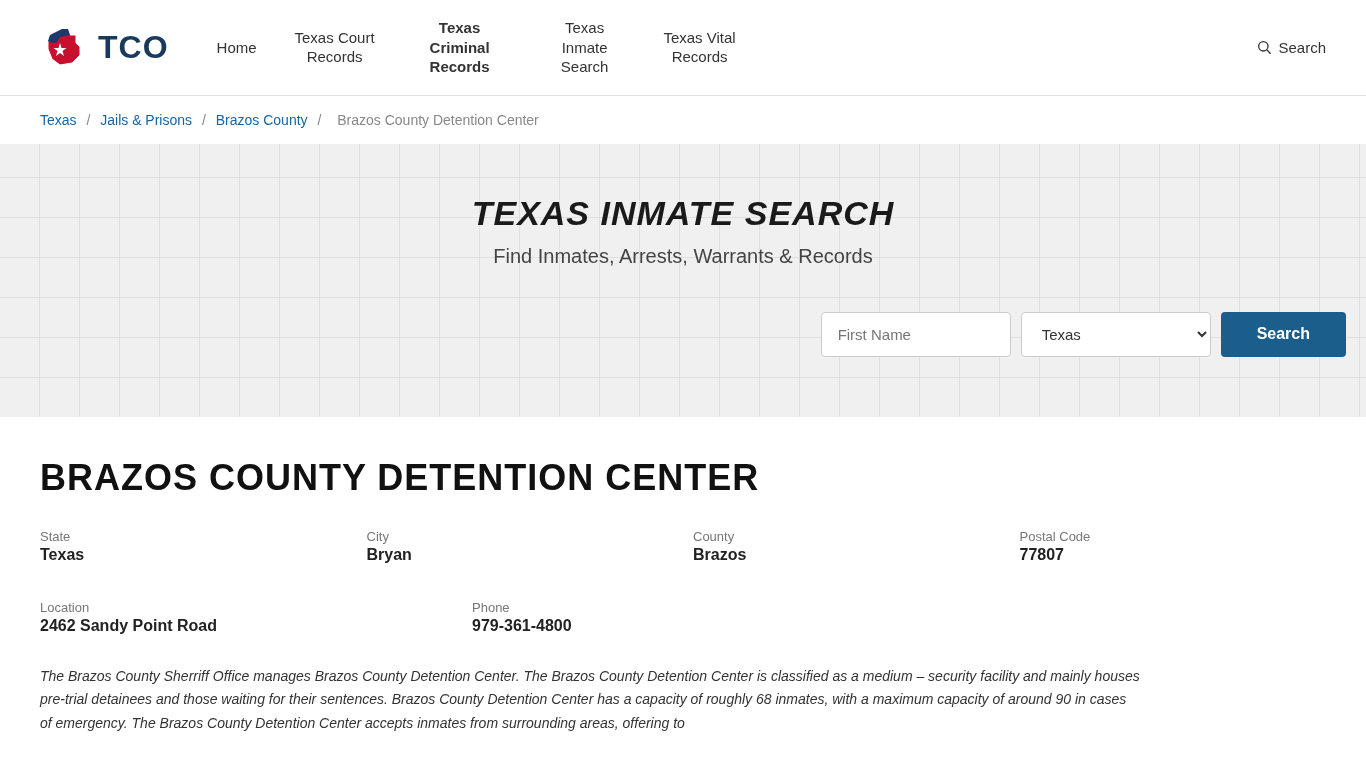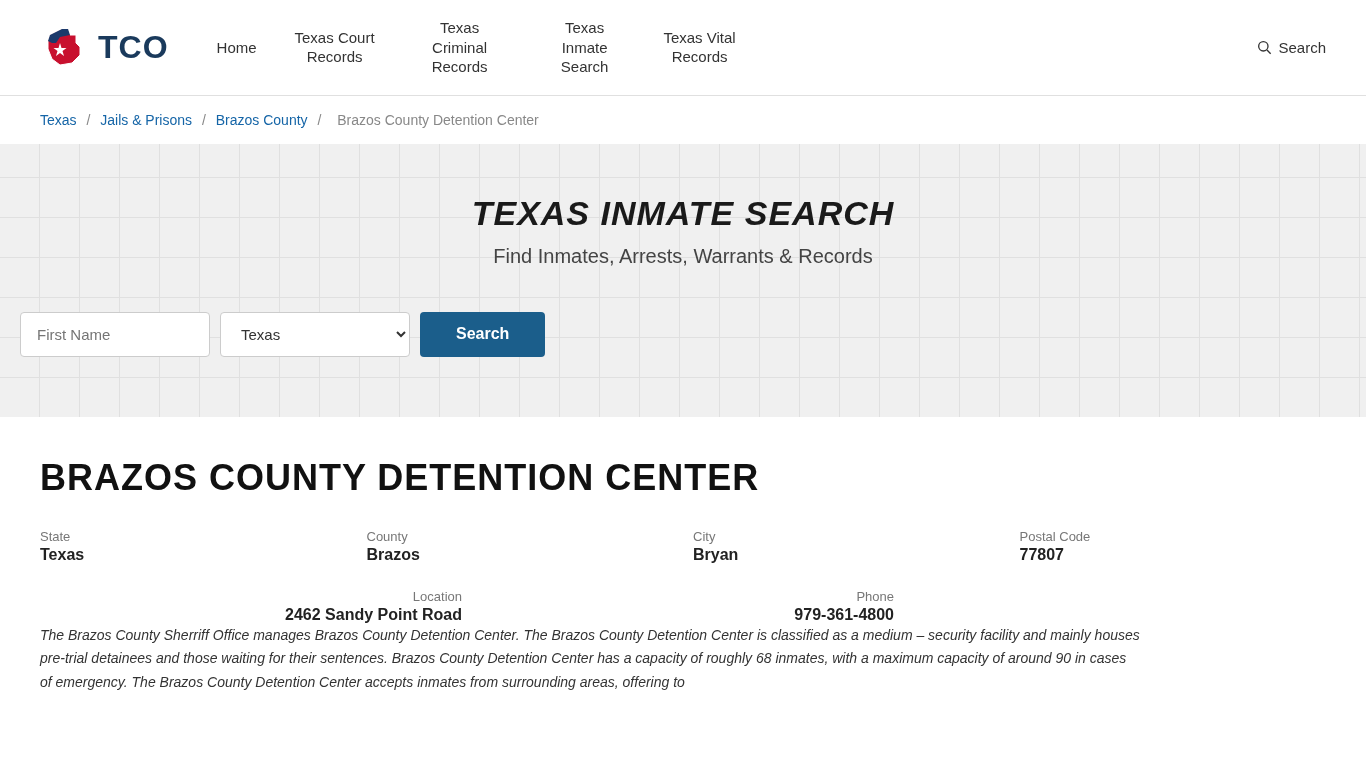--- a/index.html
+++ b/index.html
@@ -89,21 +89,21 @@
       margin-bottom: 12px;
       font-style: italic;
     }
     .hero-sub {
       font-size: 20px;
       color: #444;
       margin-bottom: 44px;
     }
     .search-form {
       display: flex;
-      justify-content: flex-start;
+      justify-content: flex-end;
       gap: 10px;
       flex-wrap: wrap;
     }
     .search-form input {
       padding: 12px 16px;
       border: 1px solid #ccc;
       border-radius: 4px;
       font-size: 15px;
       width: 190px;
       background: #fff;
@@ -138,37 +138,37 @@
       font-size: 36px;
       font-weight: 900;
       color: #111;
       margin-bottom: 30px;
       letter-spacing: 1px;
     }
     .info-grid {
       display: grid;
       grid-template-columns: repeat(4, 1fr);
       gap: 20px 20px;
-      margin-bottom: 25px;
+      margin-bottom: 36px;
     }
     .info-cell .label {
       font-size: 13px;
       color: #777;
       margin-bottom: 2px;
     }
     .info-cell .value {
       font-size: 16px;
       font-weight: bold;
       color: #222;
     }
     .info-grid-2 {
       display: grid;
       grid-template-columns: 1fr 1fr 1fr;
       gap: 20px 10px;
-      text-align: right;
+      margin-bottom: 30px;
     }
     .description {
       font-size: 14px;
       color: #333;
       line-height: 1.7;
       max-width: 1100px;
       font-style: italic;
     }
   </style>
 </head>
@@ -183,21 +183,21 @@
       <polygon points="10,14 22,8 28,8 30,14 20,16 16,22 12,22 8,20" fill="#1b3a6b"></polygon>
 
       <polygon points="20,22 21.5,27 26.5,27 22.5,30 24,35 20,32 16,35 17.5,30 13.5,27 18.5,27" fill="#fff"></polygon>
     </svg>
     <span class="logo-text">TCO</span>
   </a>
 
   <nav class="nav">
     <a class="nav-item nav-home" href="#">Home</a>
     <a class="nav-item" href="#" style="max-width:120px;">Texas Court Records</a>
-    <a class="nav-item" href="#" style="max-width:130px;">Texas Criminal Records</a>
+    <a class="nav-item" href="#" style="max-width:130px;font-weight:bold;">Texas Criminal Records</a>
     <a class="nav-item" href="#" style="max-width:120px;">Texas Inmate Search</a>
     <a class="nav-item" href="#" style="max-width:110px;">Texas Vital Records</a>
     <div class="search-nav">
       <svg viewBox="0 0 24 24" fill="none" stroke="#333" stroke-width="2">
         <circle cx="11" cy="11" r="7"></circle>
         <line x1="16.5" y1="16.5" x2="22" y2="22"></line>
       </svg>
       <span>Search</span>
     </div>
   </nav>
@@ -230,28 +230,28 @@
 
 <main class="main">
   <h2 class="facility-title">BRAZOS COUNTY DETENTION CENTER</h2>
 
   <div class="info-grid">
     <div class="info-cell">
       <div class="label">State</div>
       <div class="value">Texas</div>
     </div>
     <div class="info-cell">
+      <div class="label">City</div>
+      <div class="value">Bryan</div>
+    </div>
+    <div class="info-cell">
       <div class="label">County</div>
       <div class="value">Brazos</div>
     </div>
     <div class="info-cell">
-      <div class="label">City</div>
-      <div class="value">Bryan</div>
-    </div>
-    <div class="info-cell">
       <div class="label">Postal Code</div>
       <div class="value">77807</div>
     </div>
   </div>
 
   <div class="info-grid-2">
     <div class="info-cell">
       <div class="label">Location</div>
       <div class="value">2462 Sandy Point Road</div>
     </div>

